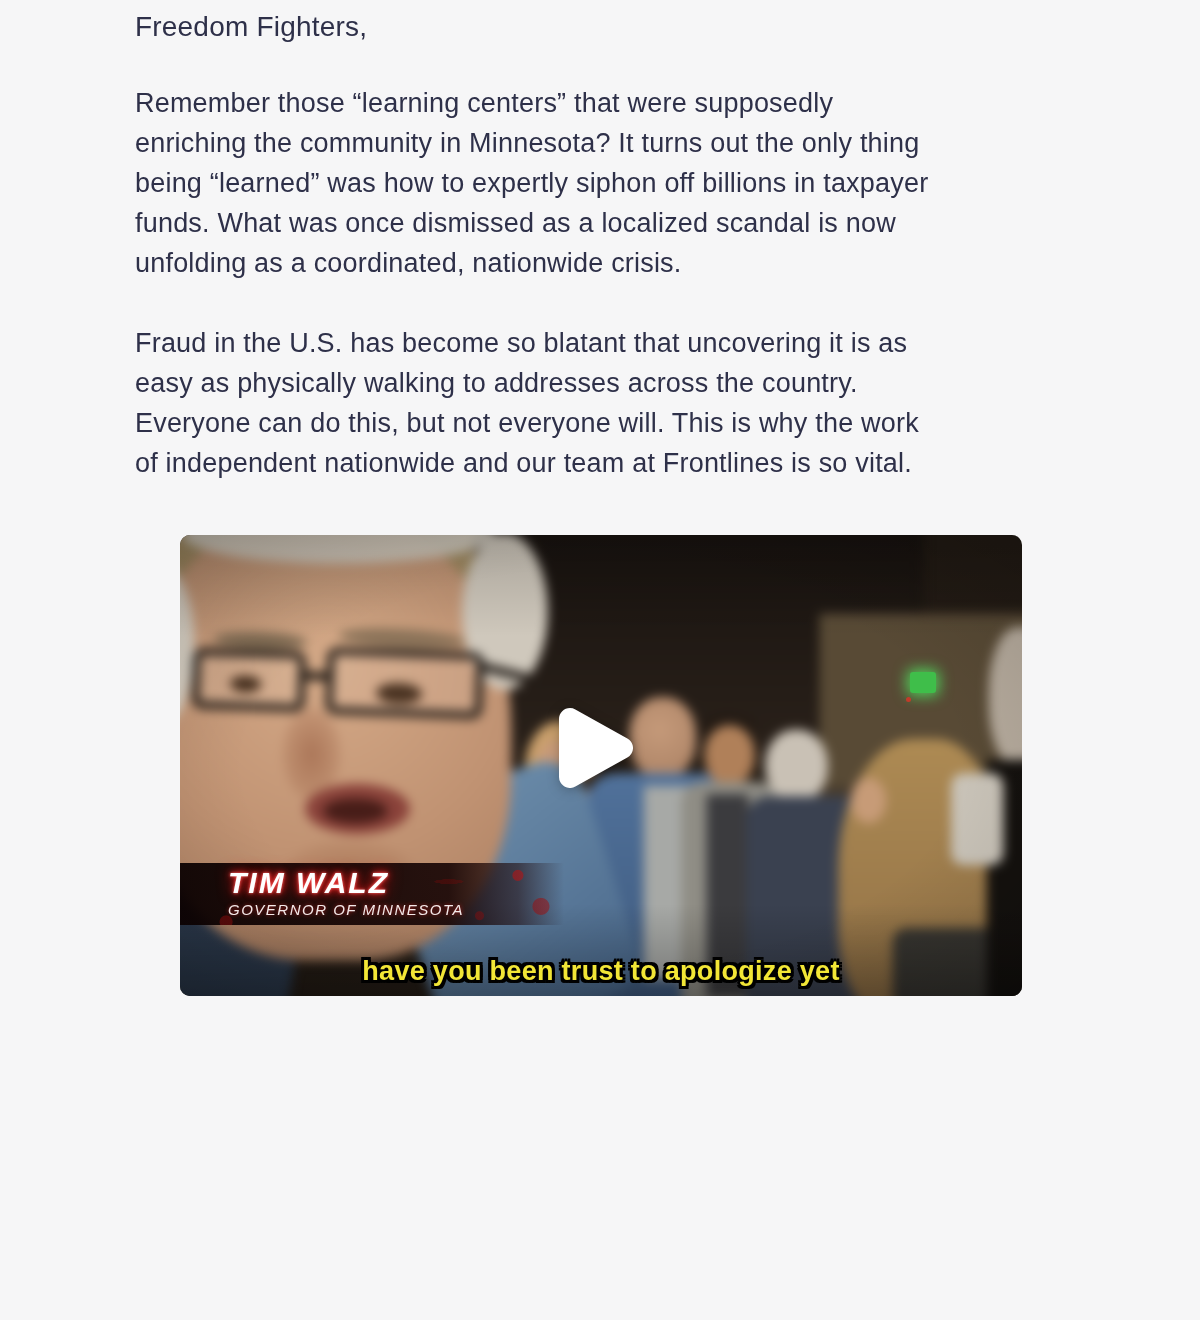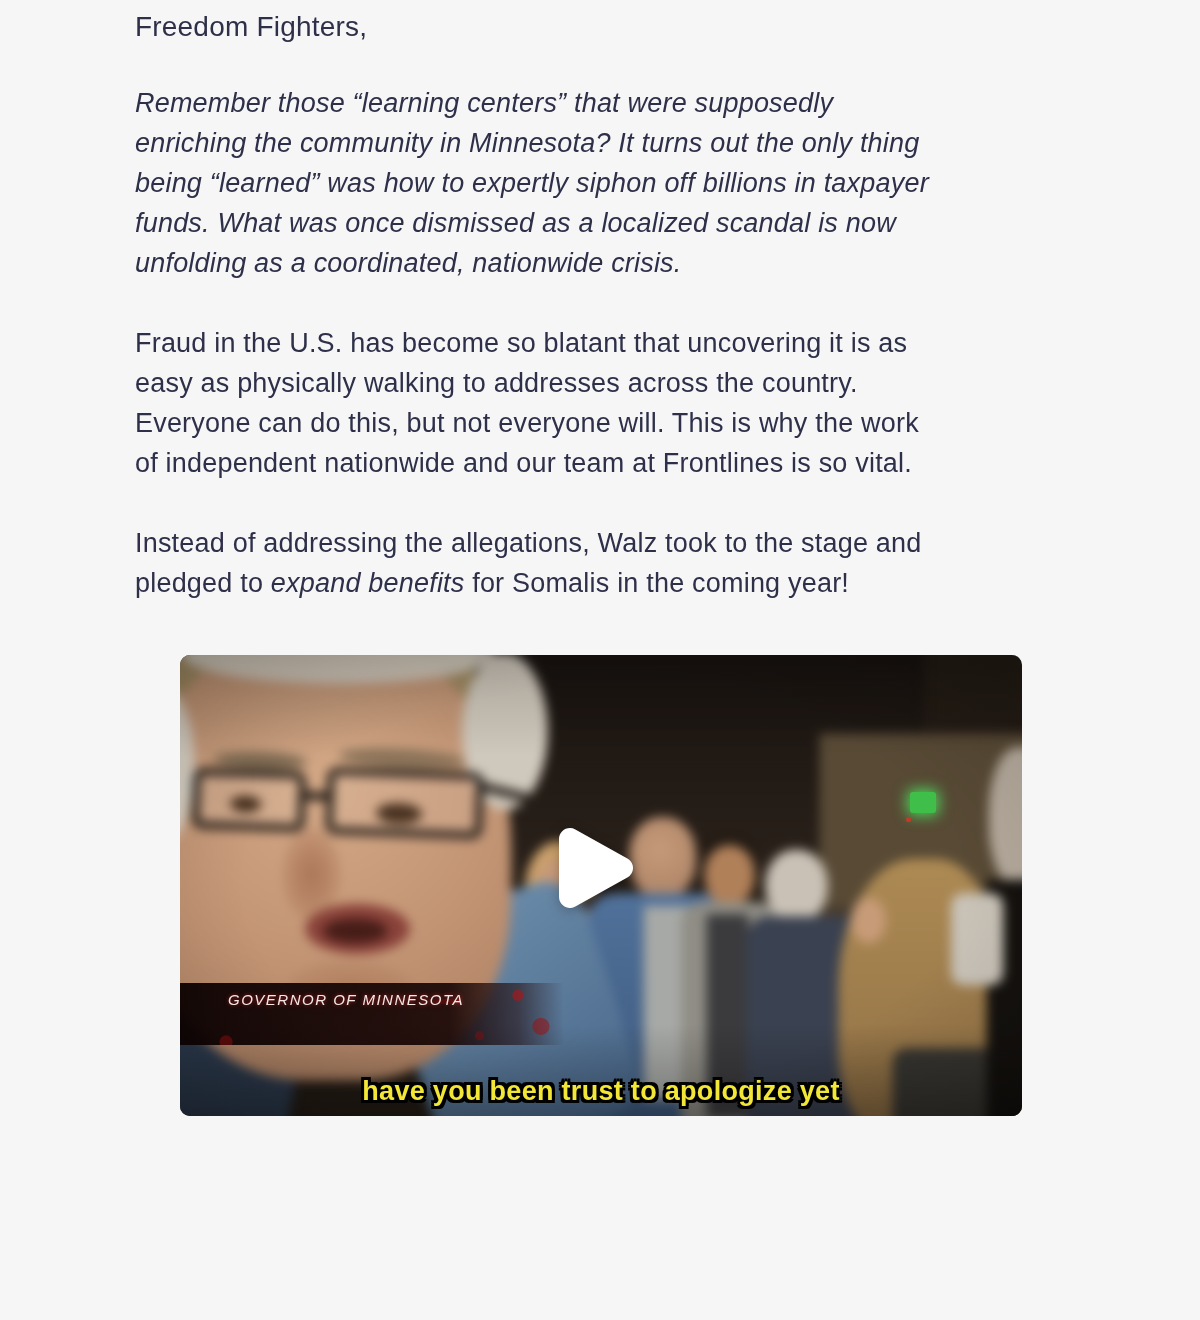--- a/index.html
+++ b/index.html
@@ -20,21 +20,21 @@
   .letter{padding:7px 138px 0 135px;}
   .greeting{
     font-size:28px;font-weight:400;line-height:40px;
     margin:0 0 36px 0;letter-spacing:.2px;
   }
   .para{
     font-size:27px;font-weight:400;line-height:40px;
     margin:40px 0 0 0;letter-spacing:.2px;
     white-space:pre-line;
   }
-  .para:first-of-type{margin-top:4px;font-style:italic;}
+  .para:first-of-type{margin-top:4px;}
   .para em{font-style:italic;}
 
   
   .video{
     position:relative;margin:52px 0 0 45px;
     width:842px;height:461px;border-radius:10px;
     overflow:hidden;background:#241c15;cursor:pointer;
   }
   .scene{position:absolute;inset:0;filter:blur(5px);transform:scale(1.045);}
   .scene div{position:absolute;}
@@ -138,22 +138,20 @@
   <h1 class="greeting">Freedom Fighters,</h1>
   <p class="para">Remember those “learning centers” that were supposedly
 enriching the community in Minnesota? It turns out the only thing
 being “learned” was how to expertly siphon off billions in taxpayer
 funds. What was once dismissed as a localized scandal is now
 unfolding as a coordinated, nationwide crisis.</p>
   <p class="para">Fraud in the U.S. has become so blatant that uncovering it is as
 easy as physically walking to addresses across the country.
 Everyone can do this, but not everyone will. This is why the work
 of independent nationwide and our team at Frontlines is so vital.</p>
-  <p class="para"><span>Instead of addressing the allegations, Walz took to the stage and
-pledged to </span><em>expand benefits</em><span> for Somalis in the coming year!</span></p>
 
   <div class="video">
     <div class="scene">
       <div class="wall-left"></div>
       <div class="beam"></div>
       <div class="wall-dark-center"></div>
       <div class="wall-right-mid"></div>
       <div class="wall-right-low"></div>
 
       <div class="p-left-head"></div>
@@ -201,20 +199,21 @@
       <div class="wz-mouth-in"></div>
       <div class="wz-chin"></div>
     </div>
 
     <div class="vignette"></div>
     <div class="exit-sign"></div>
     <div class="exit-dot"></div>
 
 
     <div class="lower-third">
+      <div class="lt-name">TIM WALZ</div>
       <div class="lt-title">GOVERNOR OF MINNESOTA</div>
     </div>
 
     <svg class="play" viewBox="0 0 86 90" xmlns="http://www.w3.org/2000/svg">
       <polygon points="16,16 68,45 16,74" fill="#ffffff" stroke="#ffffff" stroke-width="22" stroke-linejoin="round"></polygon>
     </svg>
 
     <div class="caption">have you been trust to apologize yet</div>
   </div>
 </div>

